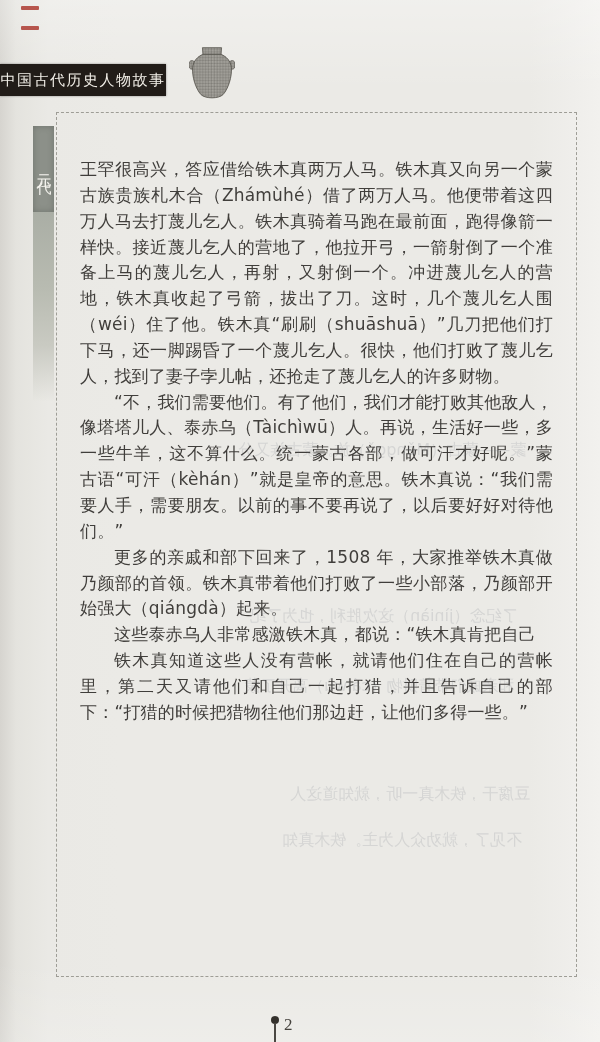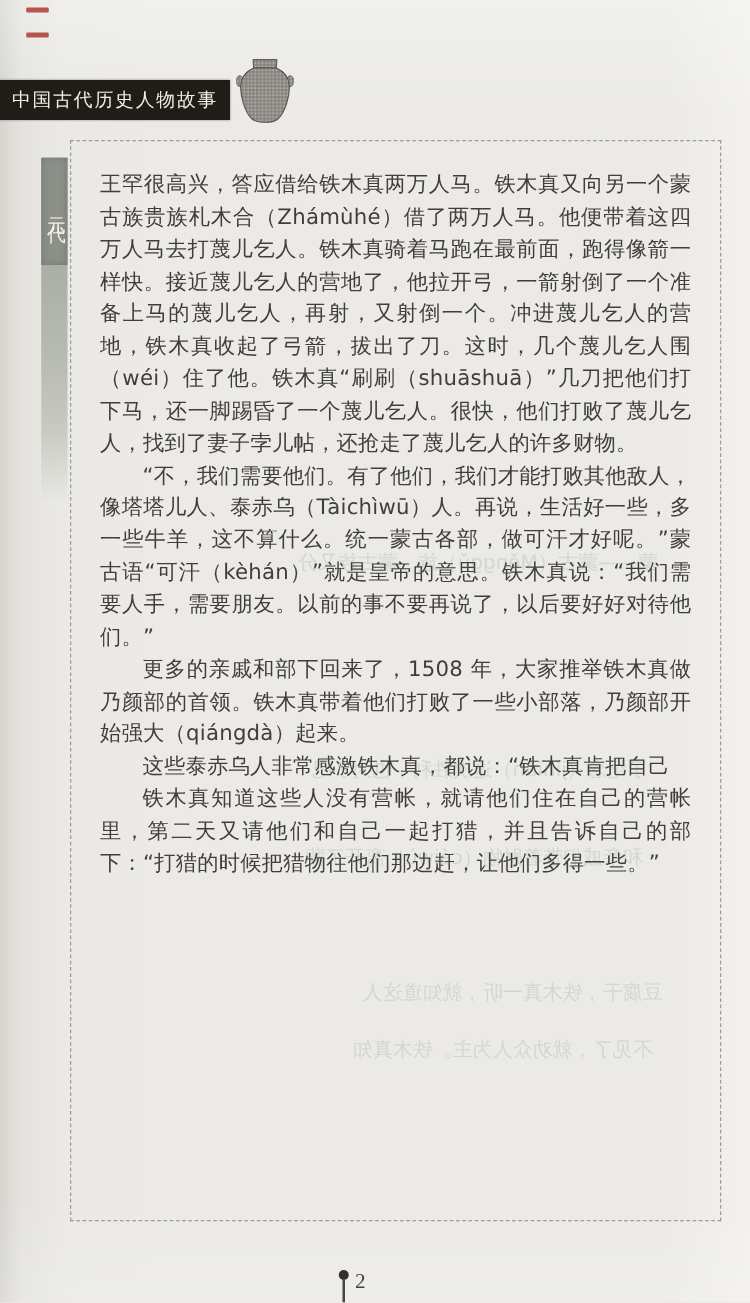--- a/index.html
+++ b/index.html
@@ -15,21 +15,21 @@
   .page:before{
     content:"";position:absolute;inset:0;
     background:linear-gradient(180deg,rgba(255,255,255,.28) 0px,rgba(255,255,255,0) 90px,rgba(255,255,255,0) 960px,rgba(255,255,255,.15) 1042px);
     pointer-events:none;
   }
   .corner-mark{position:absolute;left:21px;width:18px;height:4px;background:#b0453c;opacity:.9;border-radius:1px;}
   .corner-mark.m1{top:6px;}
   .corner-mark.m2{top:26px;}
 
   .header-band{
-    position:absolute;left:0;top:64px;width:184px;height:32px;
+    position:absolute;left:0;top:64px;width:166px;height:32px;
     background:#211c18;display:flex;align-items:center;justify-content:center;
     box-shadow:0 0 2px rgba(0,0,0,.4);
   }
   .header-band span{
     color:#f2efe8;font-size:15px;letter-spacing:1.5px;white-space:nowrap;
     font-family:"Liberation Serif","DejaVu Serif",serif;
   }
   .vase{position:absolute;left:189px;top:46px;width:46px;height:56px;}
 
   .tab{position:absolute;left:33px;top:126px;width:21px;}
@@ -50,21 +50,21 @@
   .content-box{
     position:absolute;left:56px;top:112px;width:519px;height:863px;
     border:1px dashed #9e9d96;
   }
   .story-text{
     position:absolute;left:23px;right:23px;top:23px;
     color:#403e3b;font-size:17px;line-height:25.85px;
     text-align:justify;letter-spacing:.2px;
   }
   .story-text p{margin:0;text-indent:2em;}
-  .story-text p.noindent{text-indent:0;}
+  .story-text p.noindent{text-indent:0;margin-top:21px;}
 
   .ghost{
     position:absolute;transform:scaleX(-1);
     color:rgba(104,112,126,.17);filter:blur(.6px);
     font-size:16px;white-space:nowrap;pointer-events:none;
   }
 
   .pin-dot{position:absolute;left:271px;top:1016px;width:8px;height:8px;border-radius:50%;background:#34312c;}
   .pin-stem{position:absolute;left:274px;top:1023px;width:2px;height:19px;background:#4a4742;}
   .page-number{

